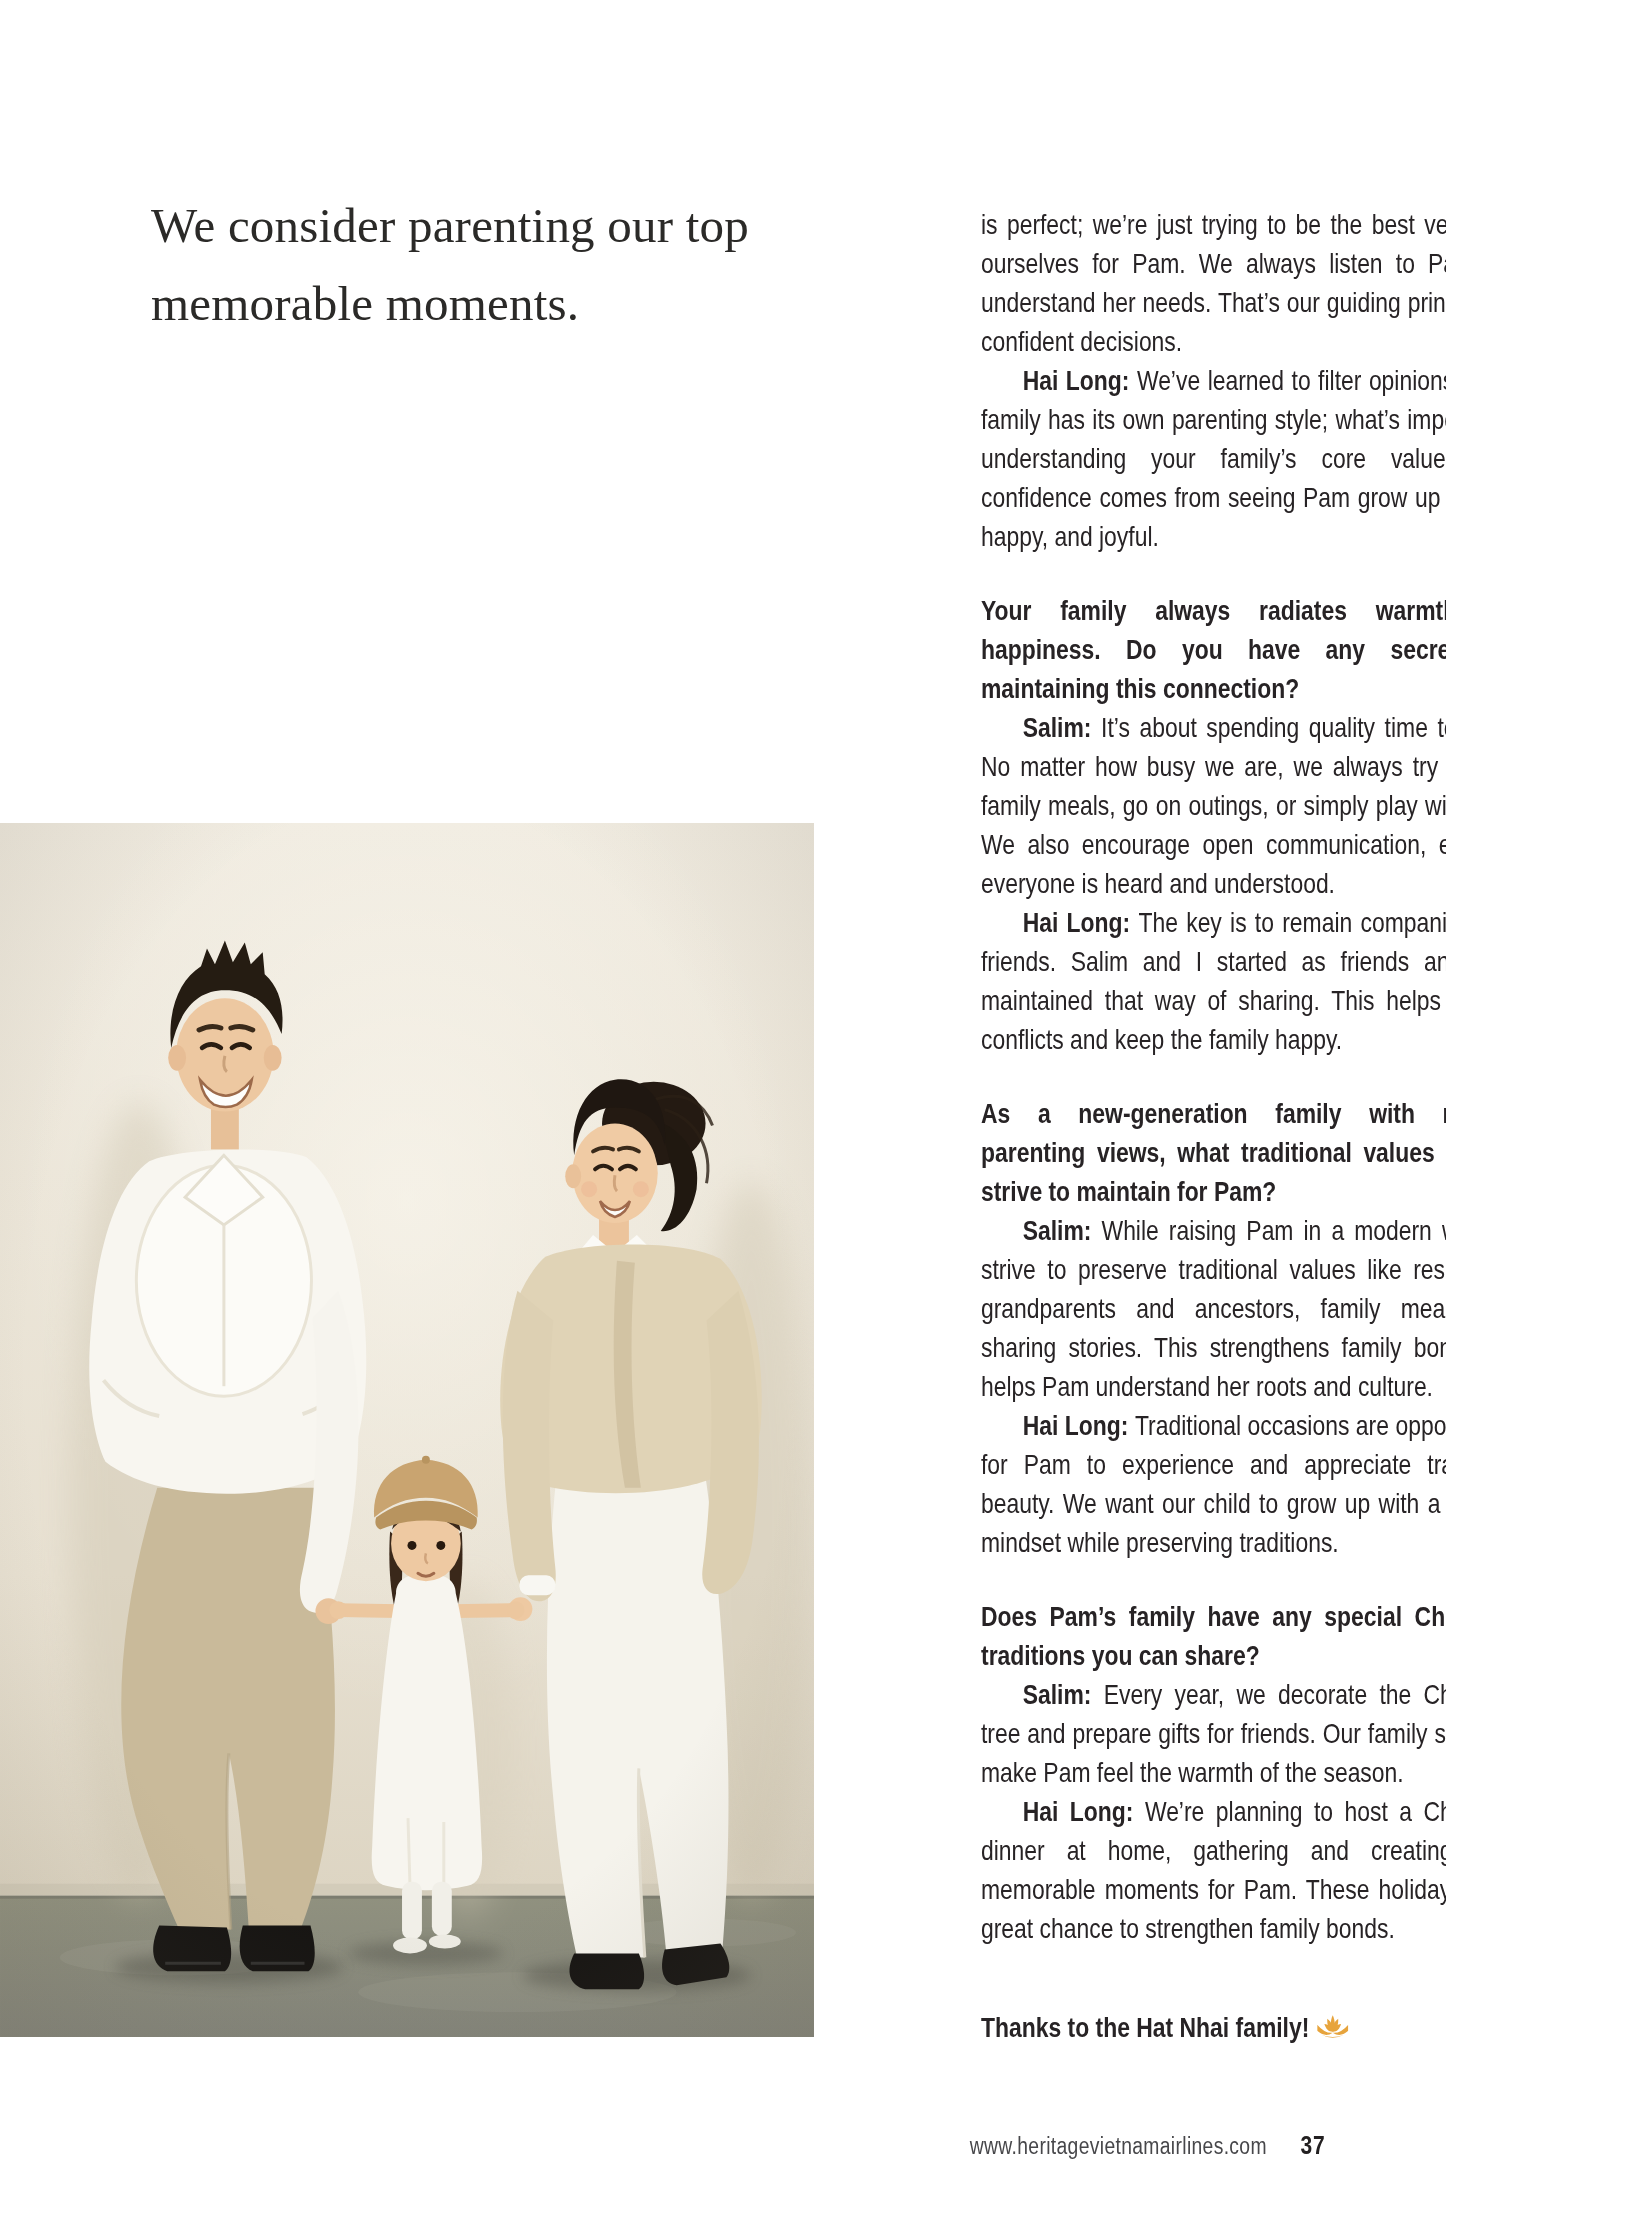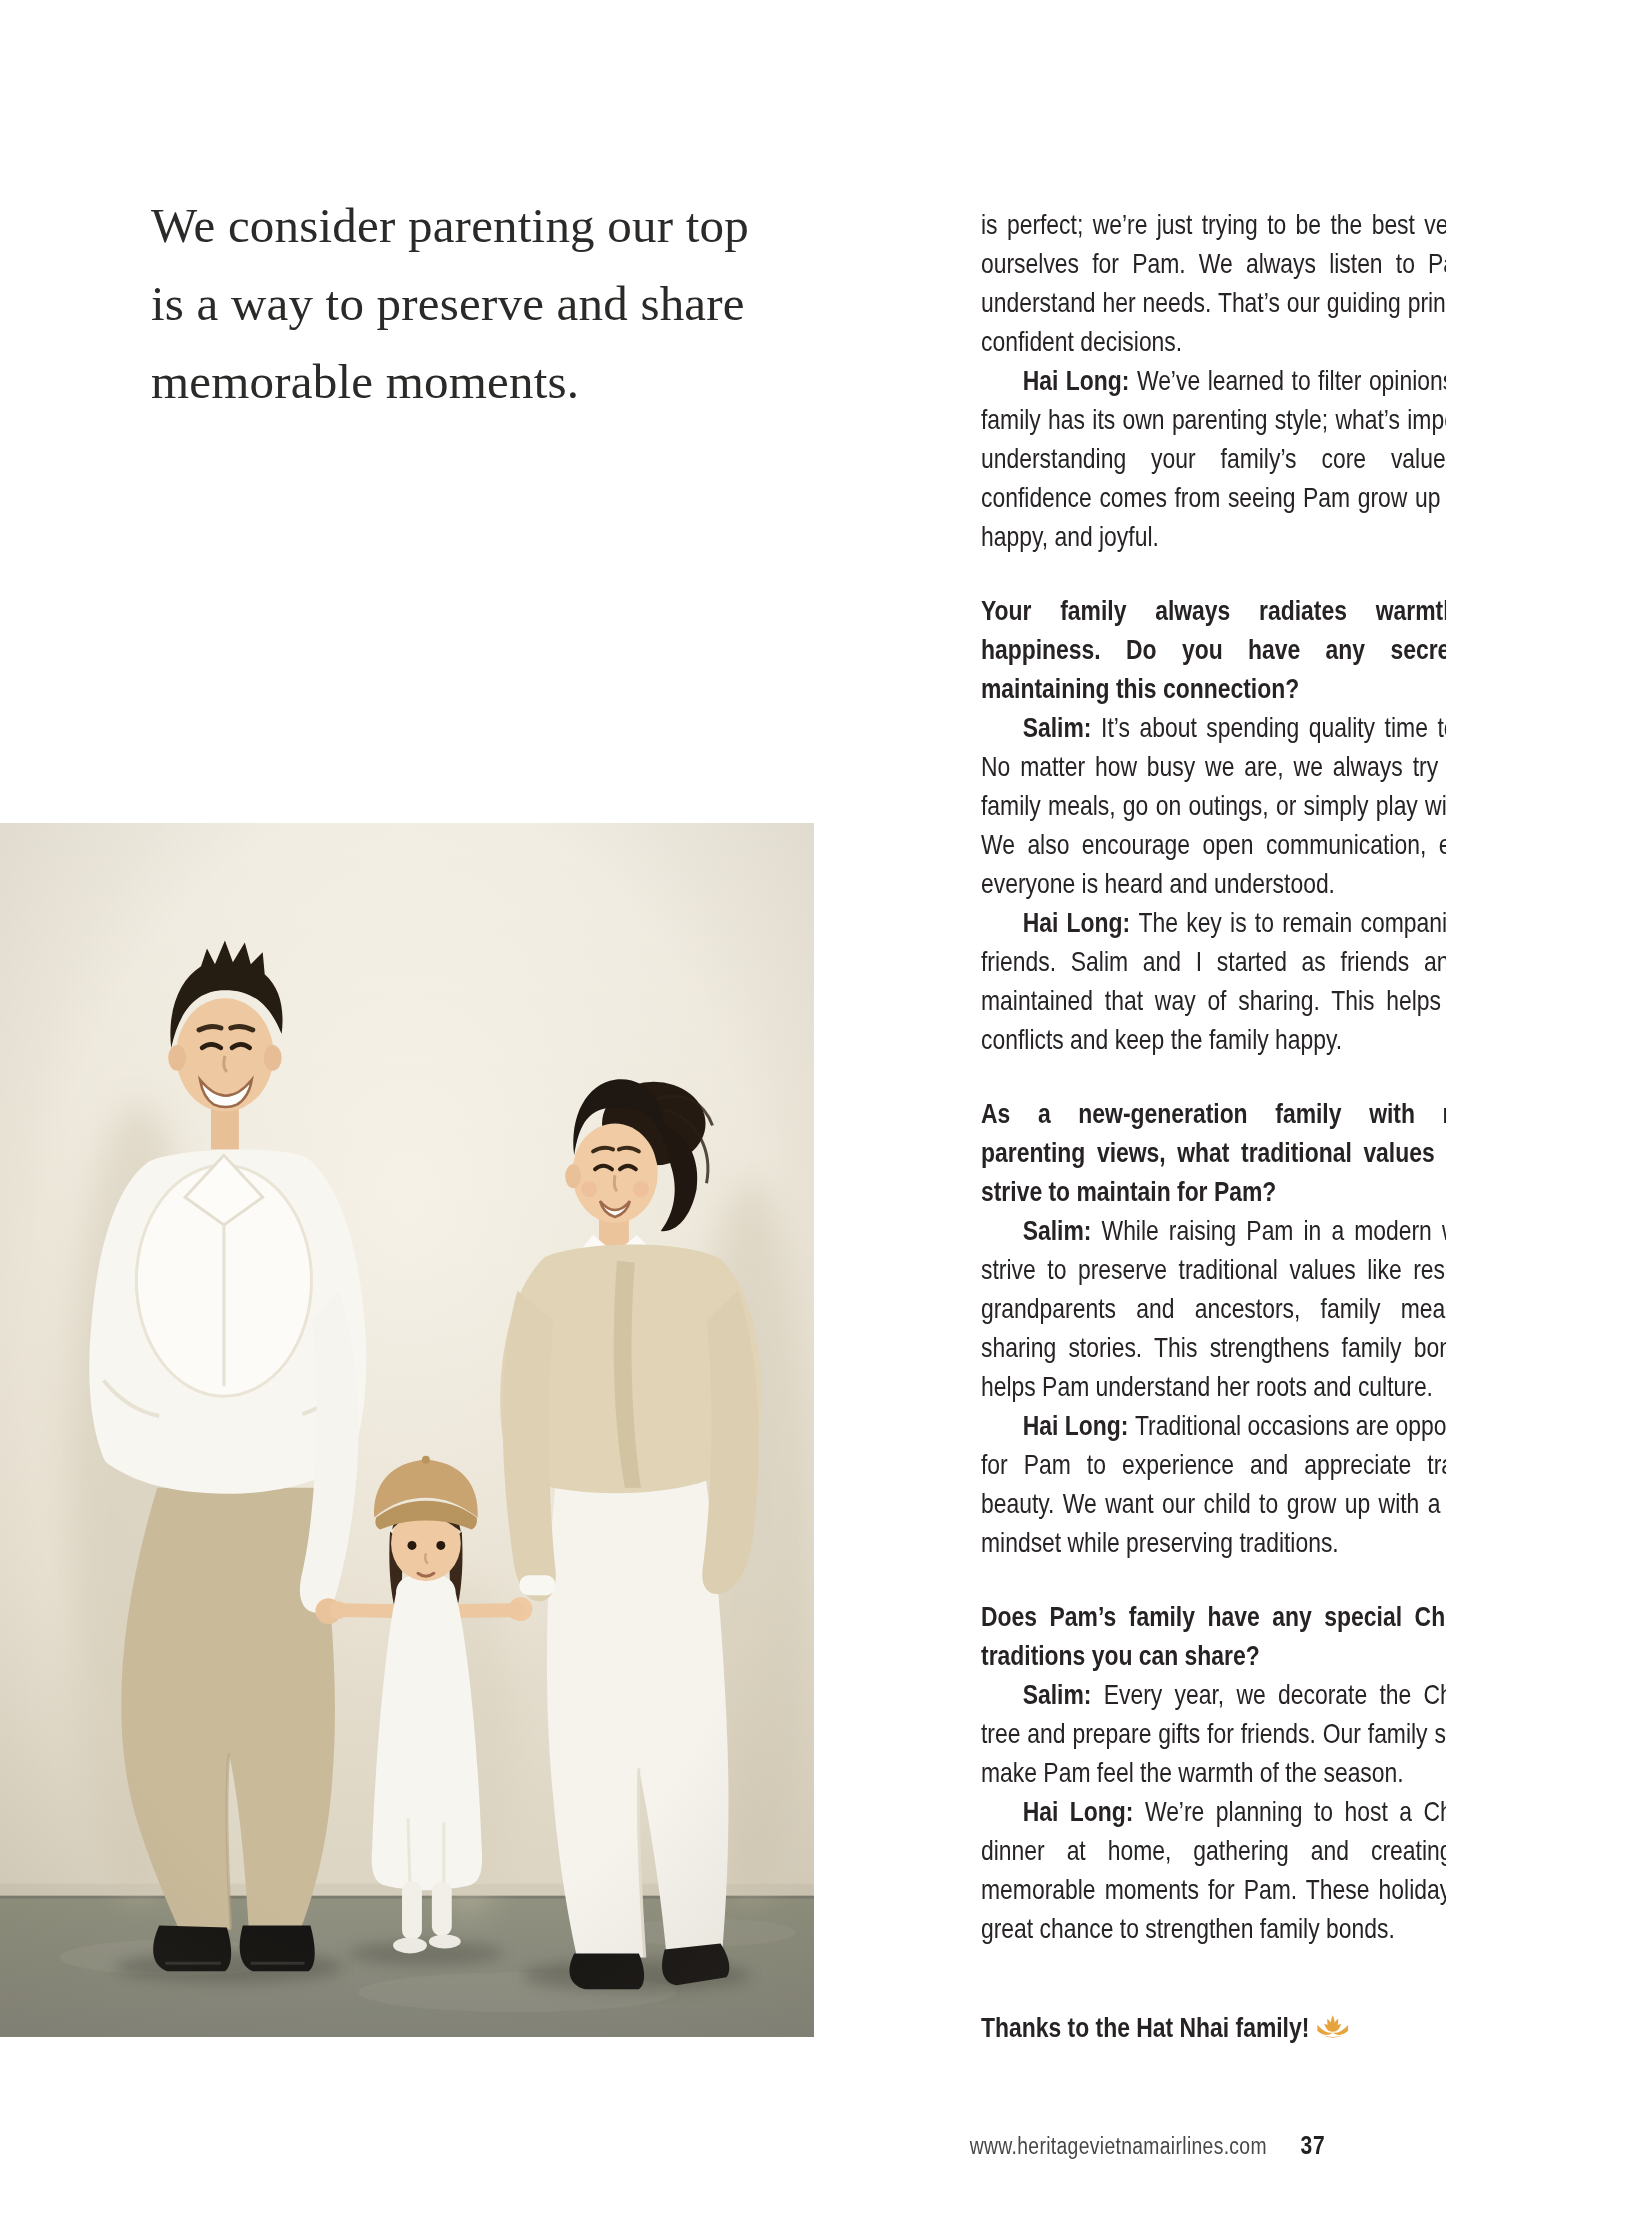--- a/index.html
+++ b/index.html
@@ -38,21 +38,20 @@
   }
   .page-num{font-weight:bold;color:#232021;font-size:25px;letter-spacing:1px;}
 </style>
 </head>
 <body>
 
 <div class="page">
 
   <div class="pull-quote">
       <span class="quote-line">We consider parenting our top</span>
-      <span class="quote-line">is a way to preserve and share</span>
       <span class="quote-line">memorable moments.</span>
     </div>
 
   <div class="photo">
     <svg viewBox="0 0 818 1220" xmlns="http://www.w3.org/2000/svg">
       <defs>
         <linearGradient id="wallG" x1="0" y1="0" x2="0" y2="1">
           <stop offset="0" stop-color="#f0ebe0"></stop>
           <stop offset="0.7" stop-color="#e7e0d1"></stop>
           <stop offset="1" stop-color="#ddd5c3"></stop>

